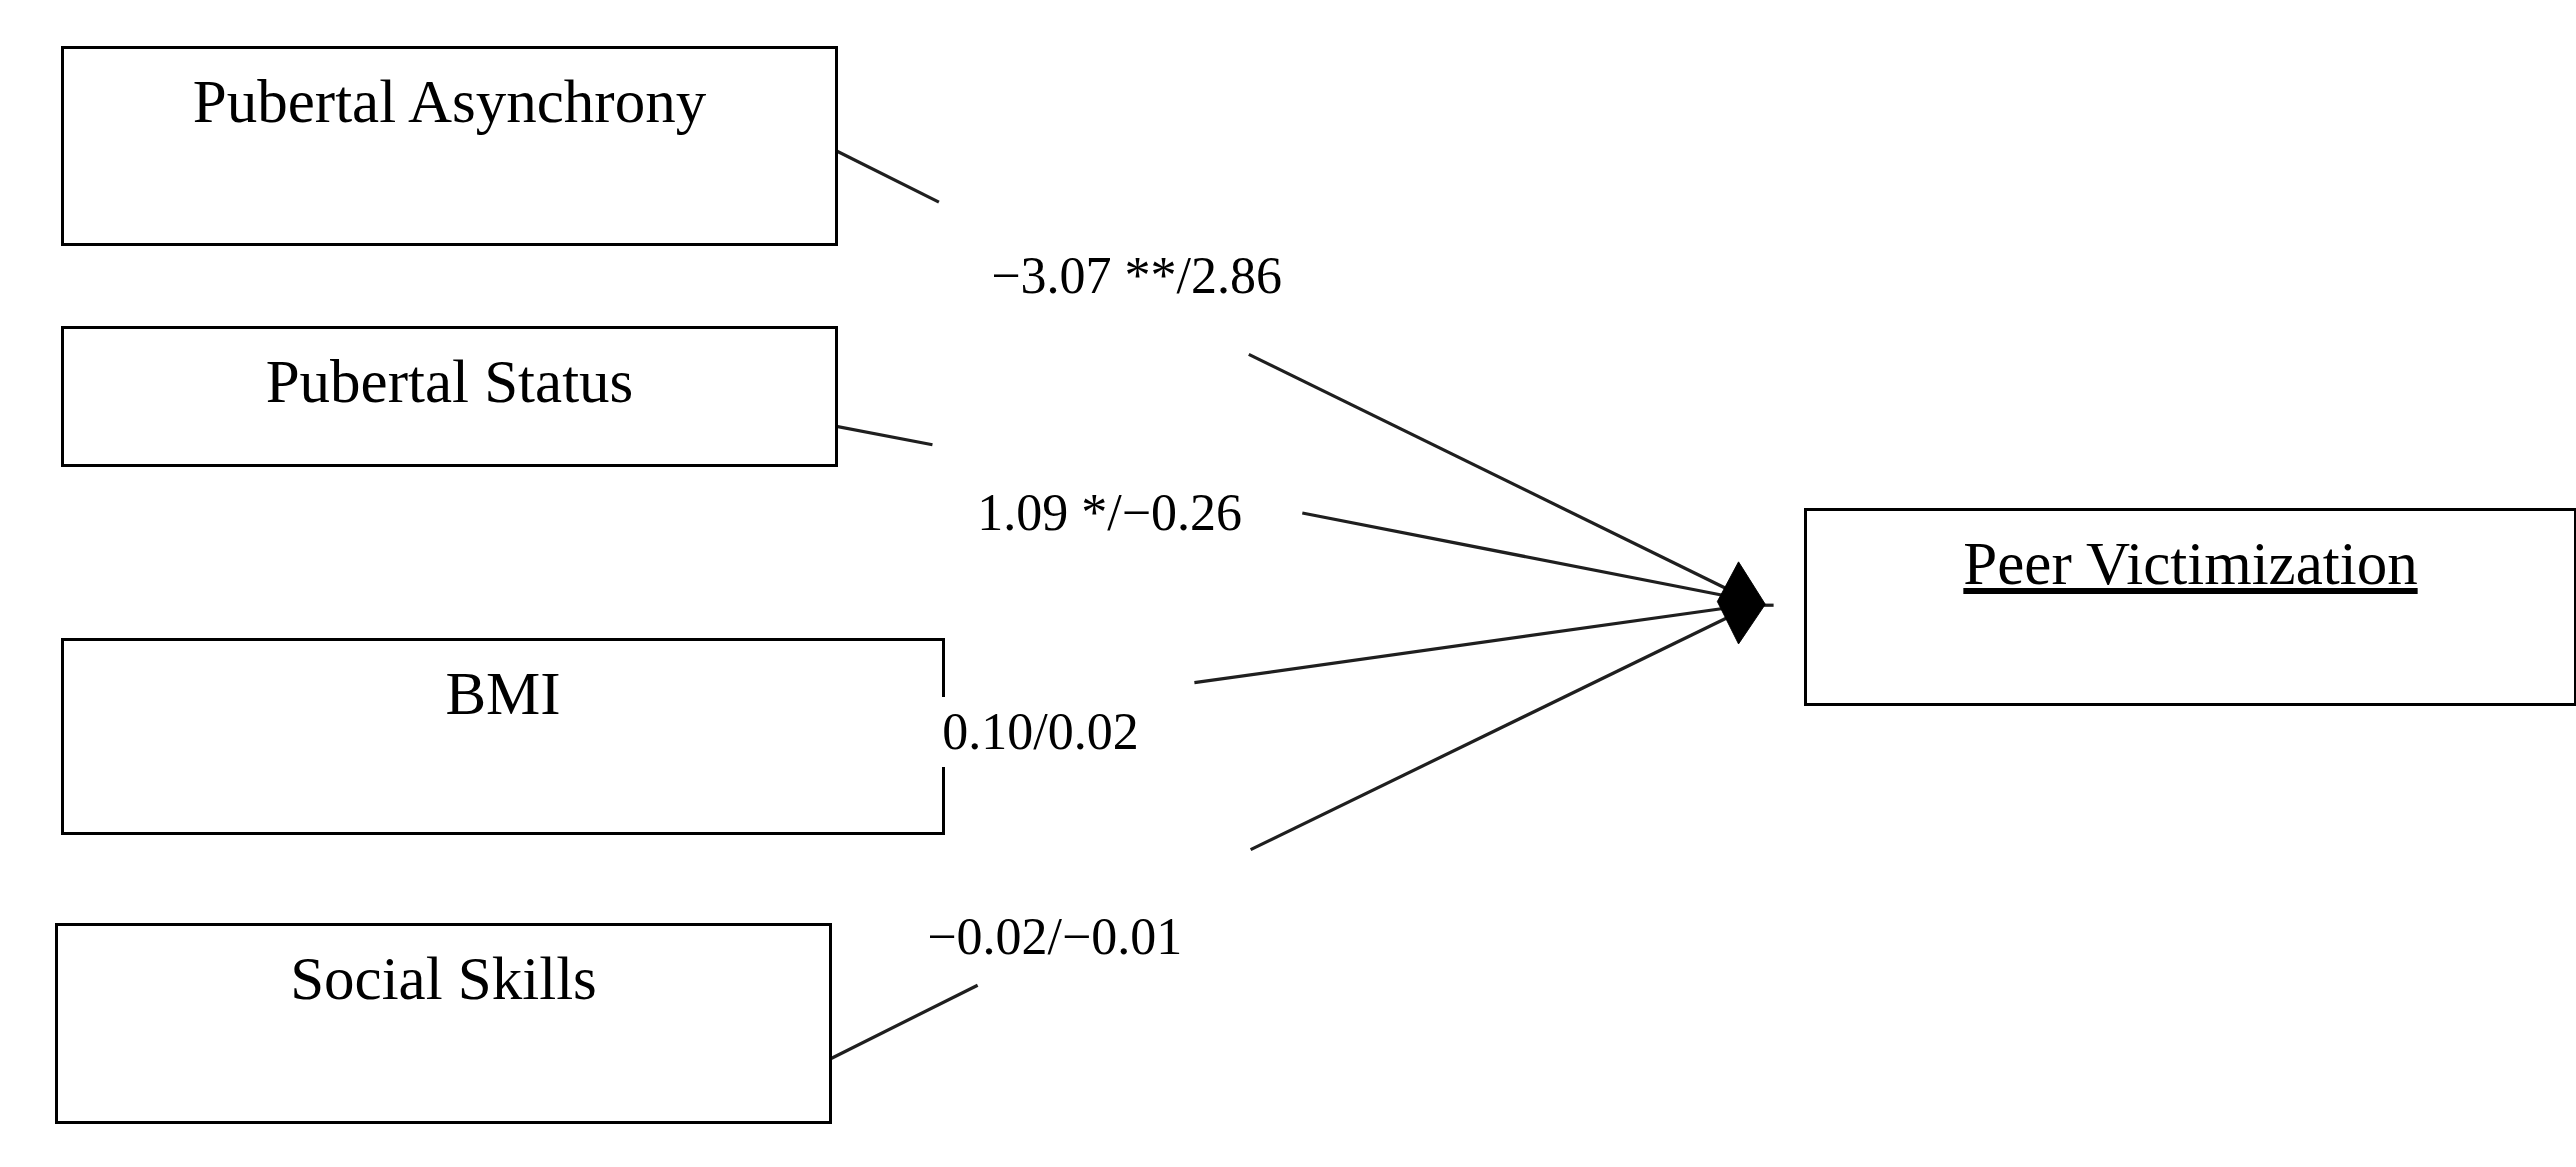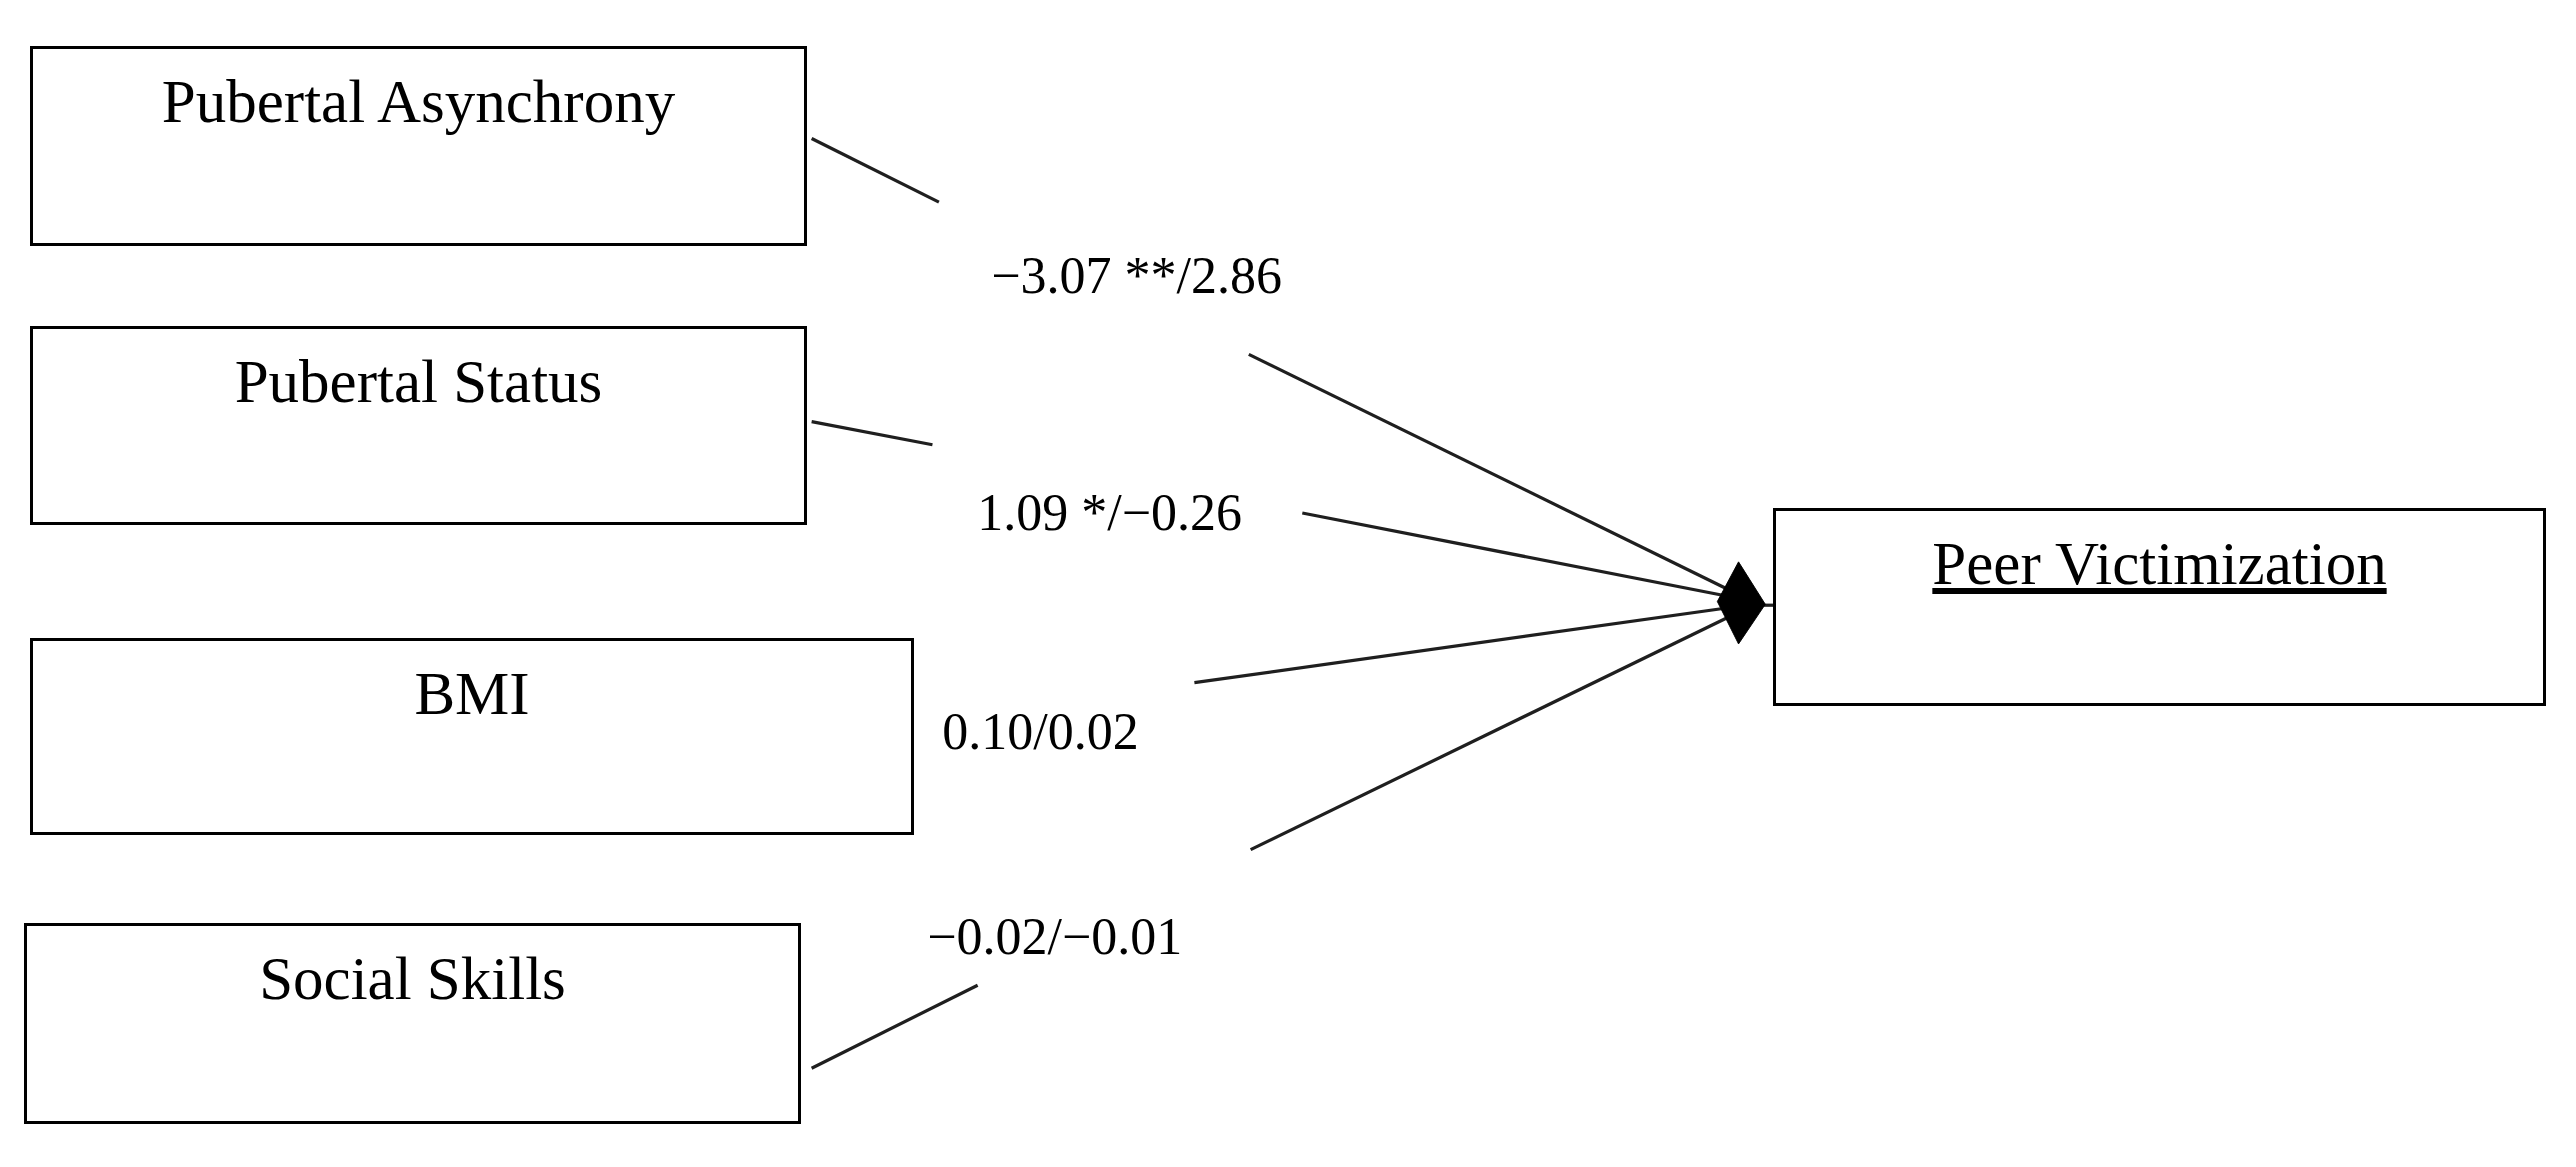--- a/index.html
+++ b/index.html
@@ -16,23 +16,24 @@
   .node{
     position:absolute;
     background:#ffffff;
     border:3.7px solid #000000;
     box-sizing:border-box;
     text-align:center;
     font-size:61px;
     line-height:1.15;
     padding-top:18.4px;
     white-space:nowrap;
+    margin-left:31px;
   }
   .node-1{left:30px;  top:46px;   width:777px; height:200px;}
-  .node-2{left:30px;  top:326px;  width:777px; height:199px;}
+  .node-2{left:30px;  top:326px;  width:777px; height:141px;}
   .node-3{left:30px;  top:638px;  width:884px; height:197px;}
   .node-4{left:24px;  top:923px; width:777px; height:201px;}
   .node-5{left:1773px;top:508px;  width:773px; height:198px;text-decoration:underline;}
   .coef{
     position:absolute;
     font-size:52px;
     line-height:1.2;
     background:#ffffff;
     padding:3.7px 9.2px;
     white-space:nowrap;

